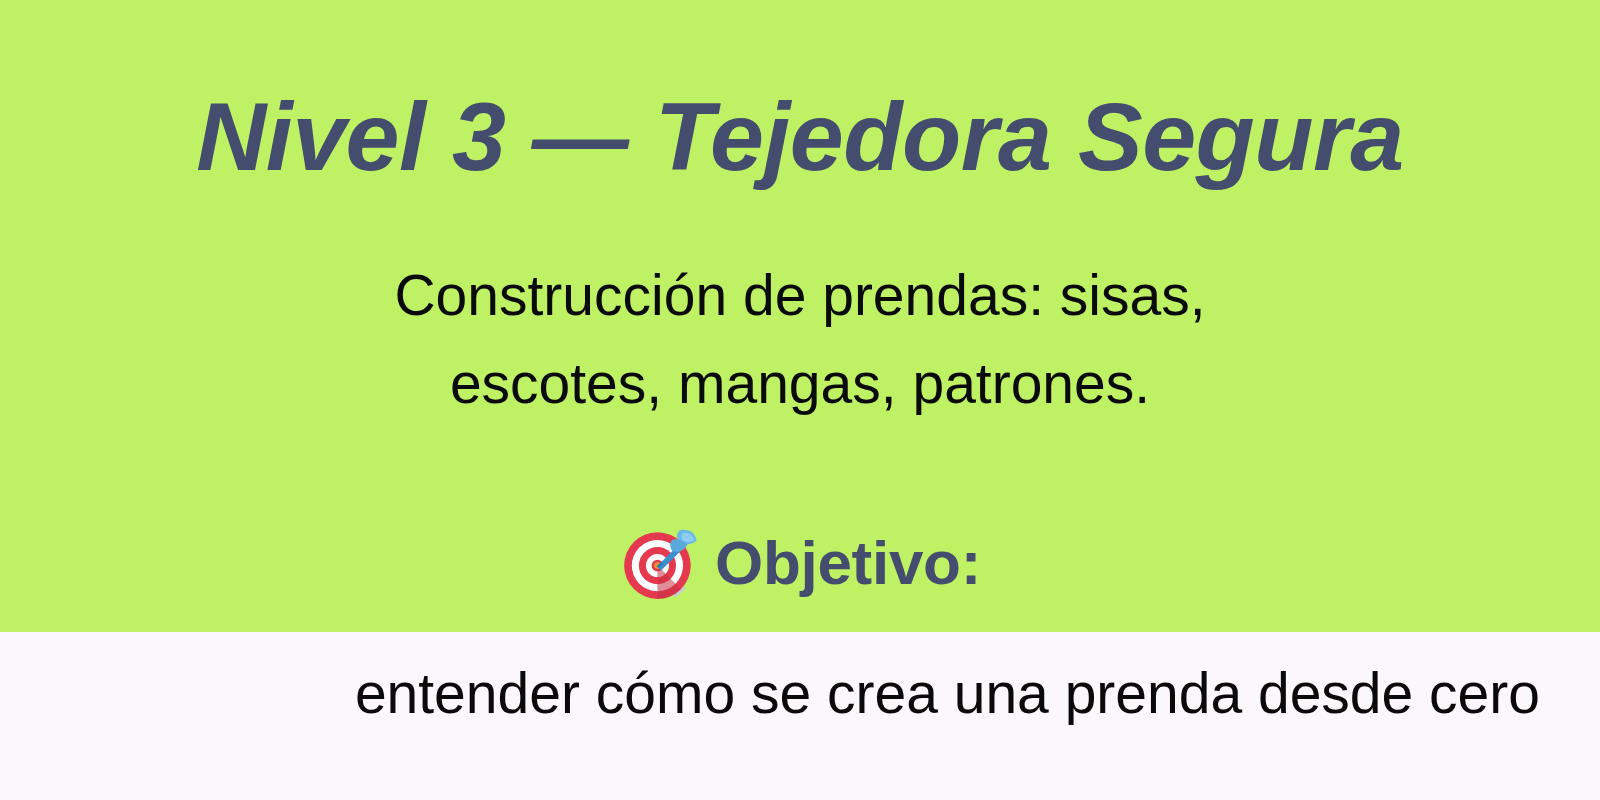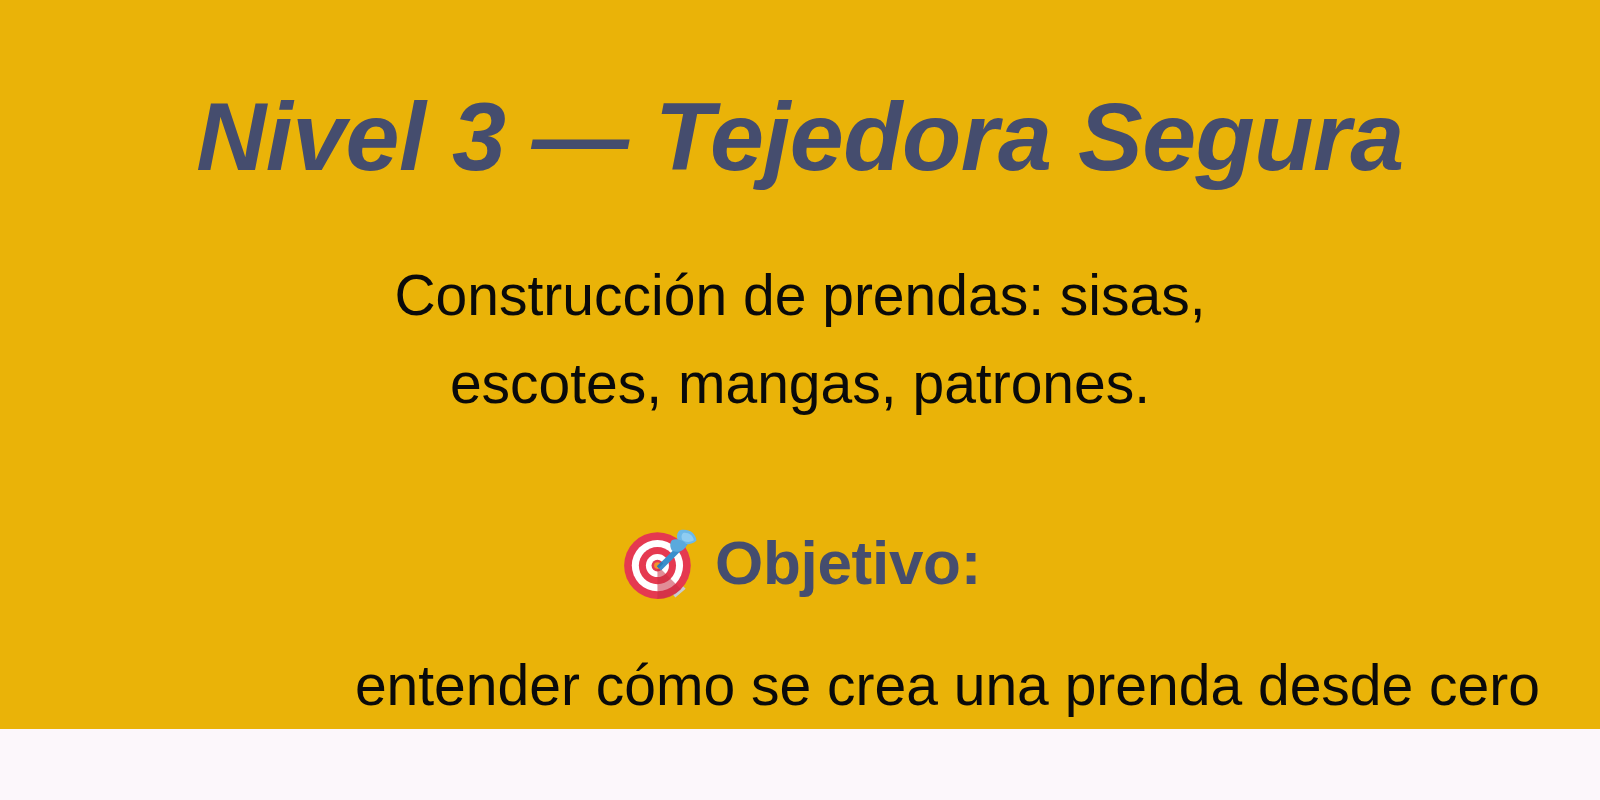--- a/index.html
+++ b/index.html
@@ -10,23 +10,23 @@
   body {
     width: 1600px;
     height: 800px;
     background: #fcf7fb;
     font-family: "Liberation Sans", "DejaVu Sans", sans-serif;
     overflow: hidden;
   }
 
   .slide {
     width: 1600px;
-    height: 729px;
+    height: 632px;
     box-sizing: border-box;
-    background: #eab308;
+    background: #bef264;
     display: flex;
     flex-direction: column;
     align-items: center;
     justify-content: flex-start;
     padding: 0;
     position: relative;
   }
 
   
   .slide-title {
@@ -57,21 +57,21 @@
     font-size: 57px;
     font-weight: 300;
     color: #0a0a0a;
     line-height: 1.55;
     margin-top: 66px;
     max-width: 1260px;
   }
 
   
   .objective-heading {
-    margin: 0;
+    margin: 8px;
     margin-top: 94px;
     display: flex;
     align-items: center;
     justify-content: center;
     gap: 14px;
     width: 100%;
     text-align: center;
   }
   .objective-label {
     font-family: "Liberation Sans", "DejaVu Sans", sans-serif;

